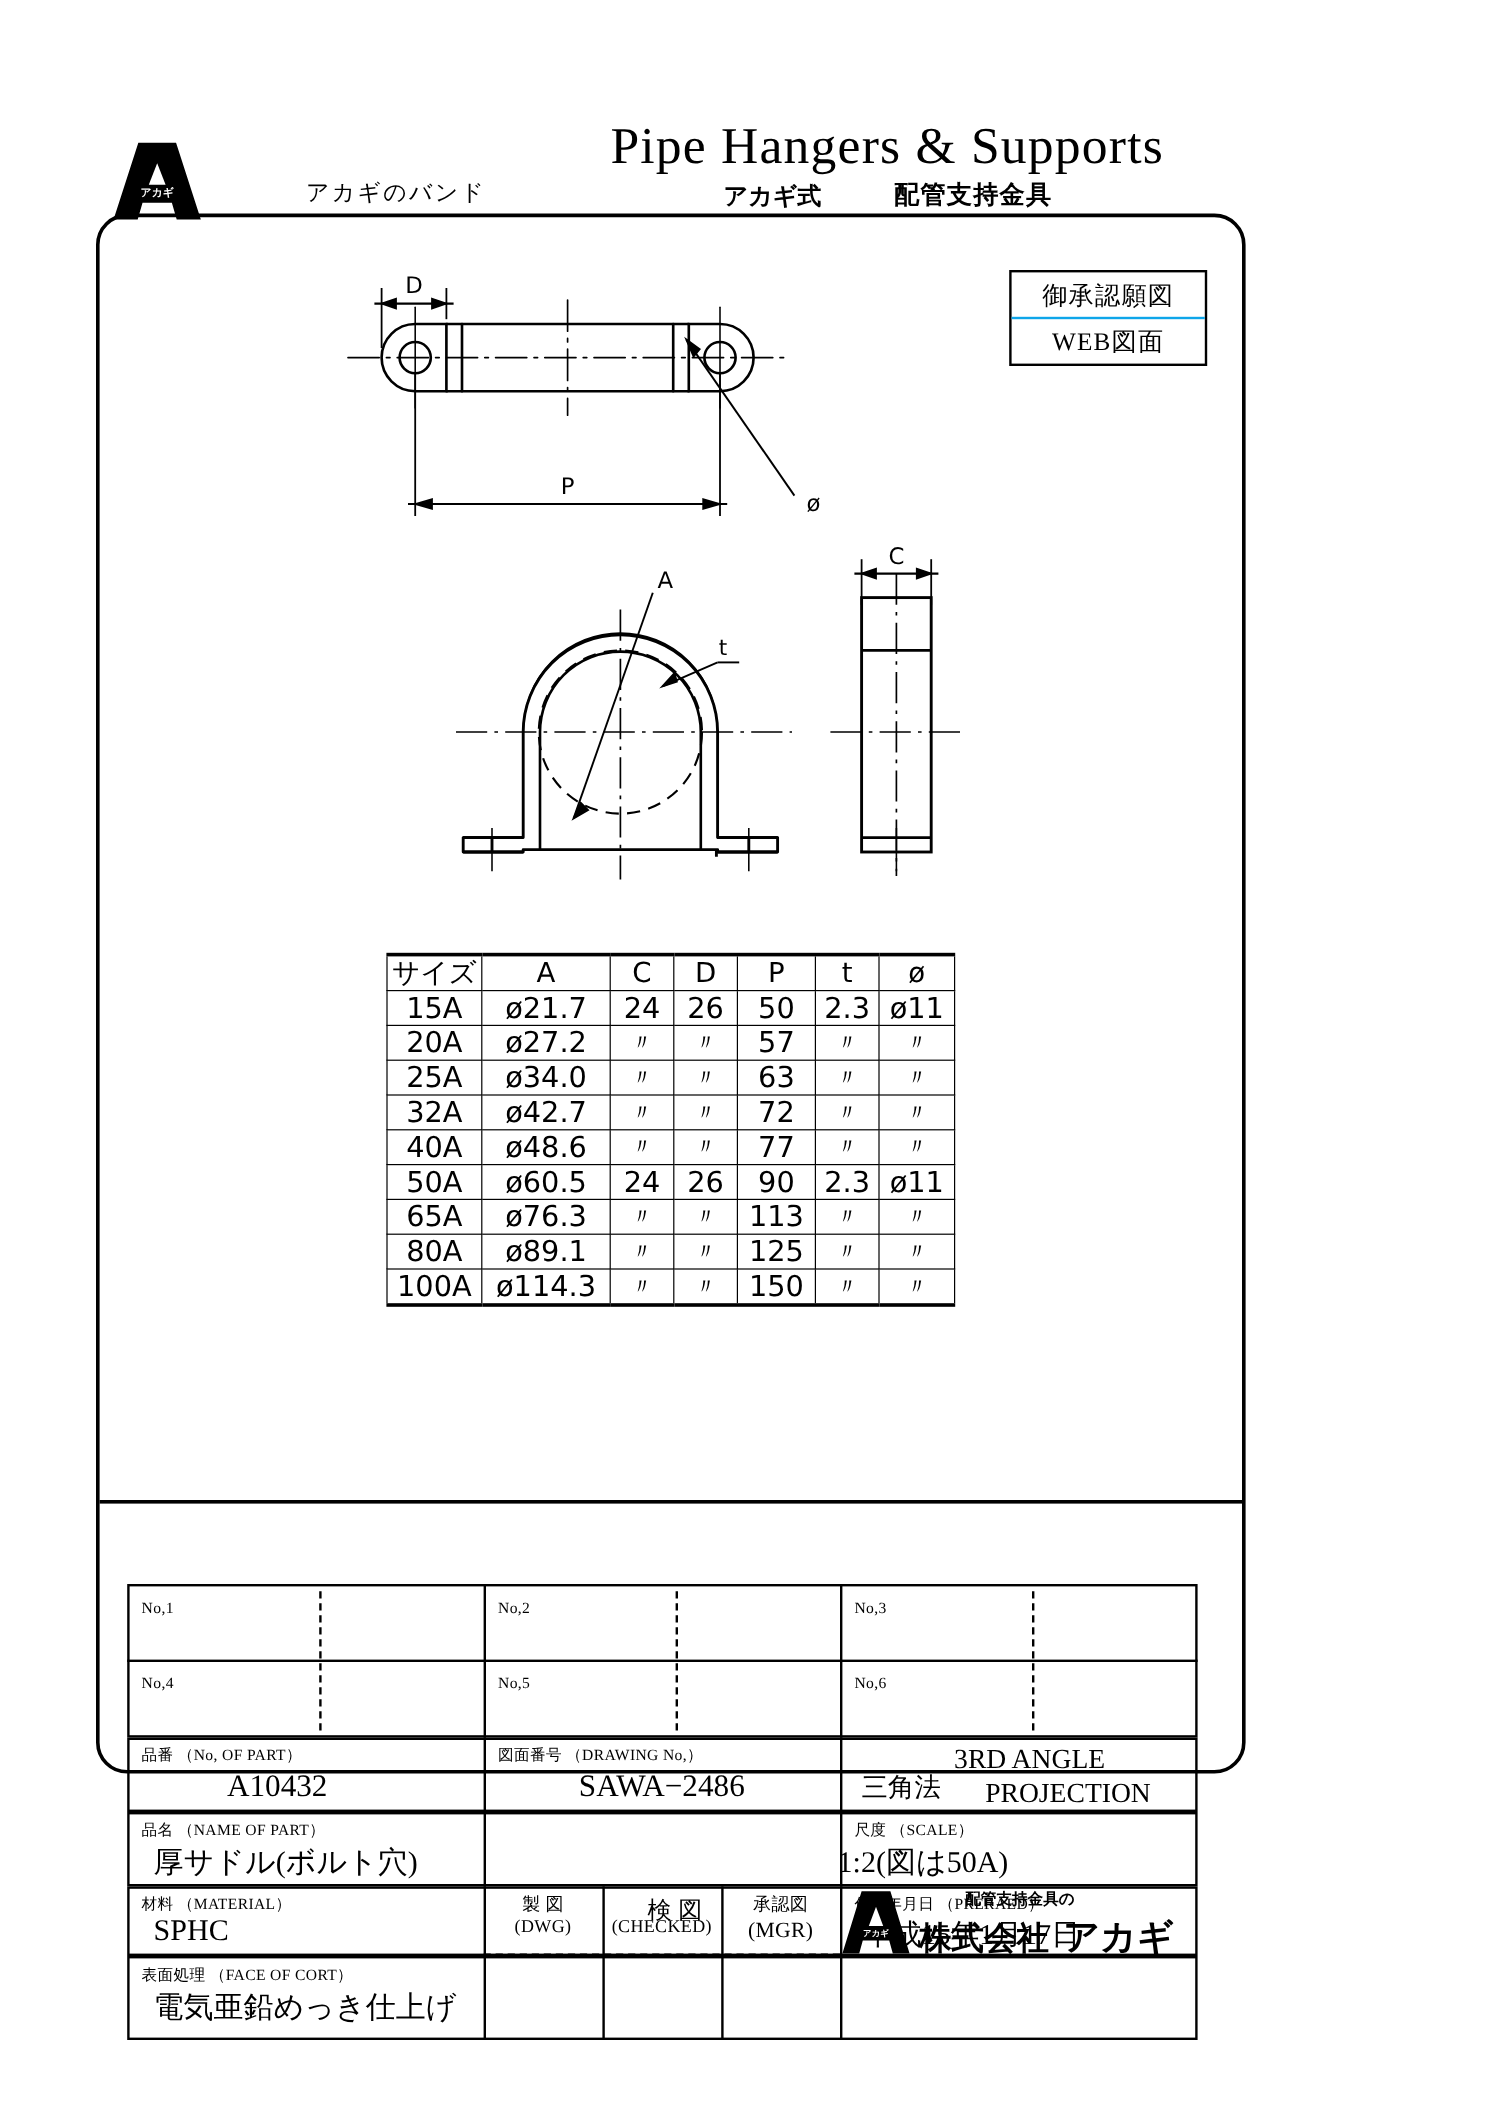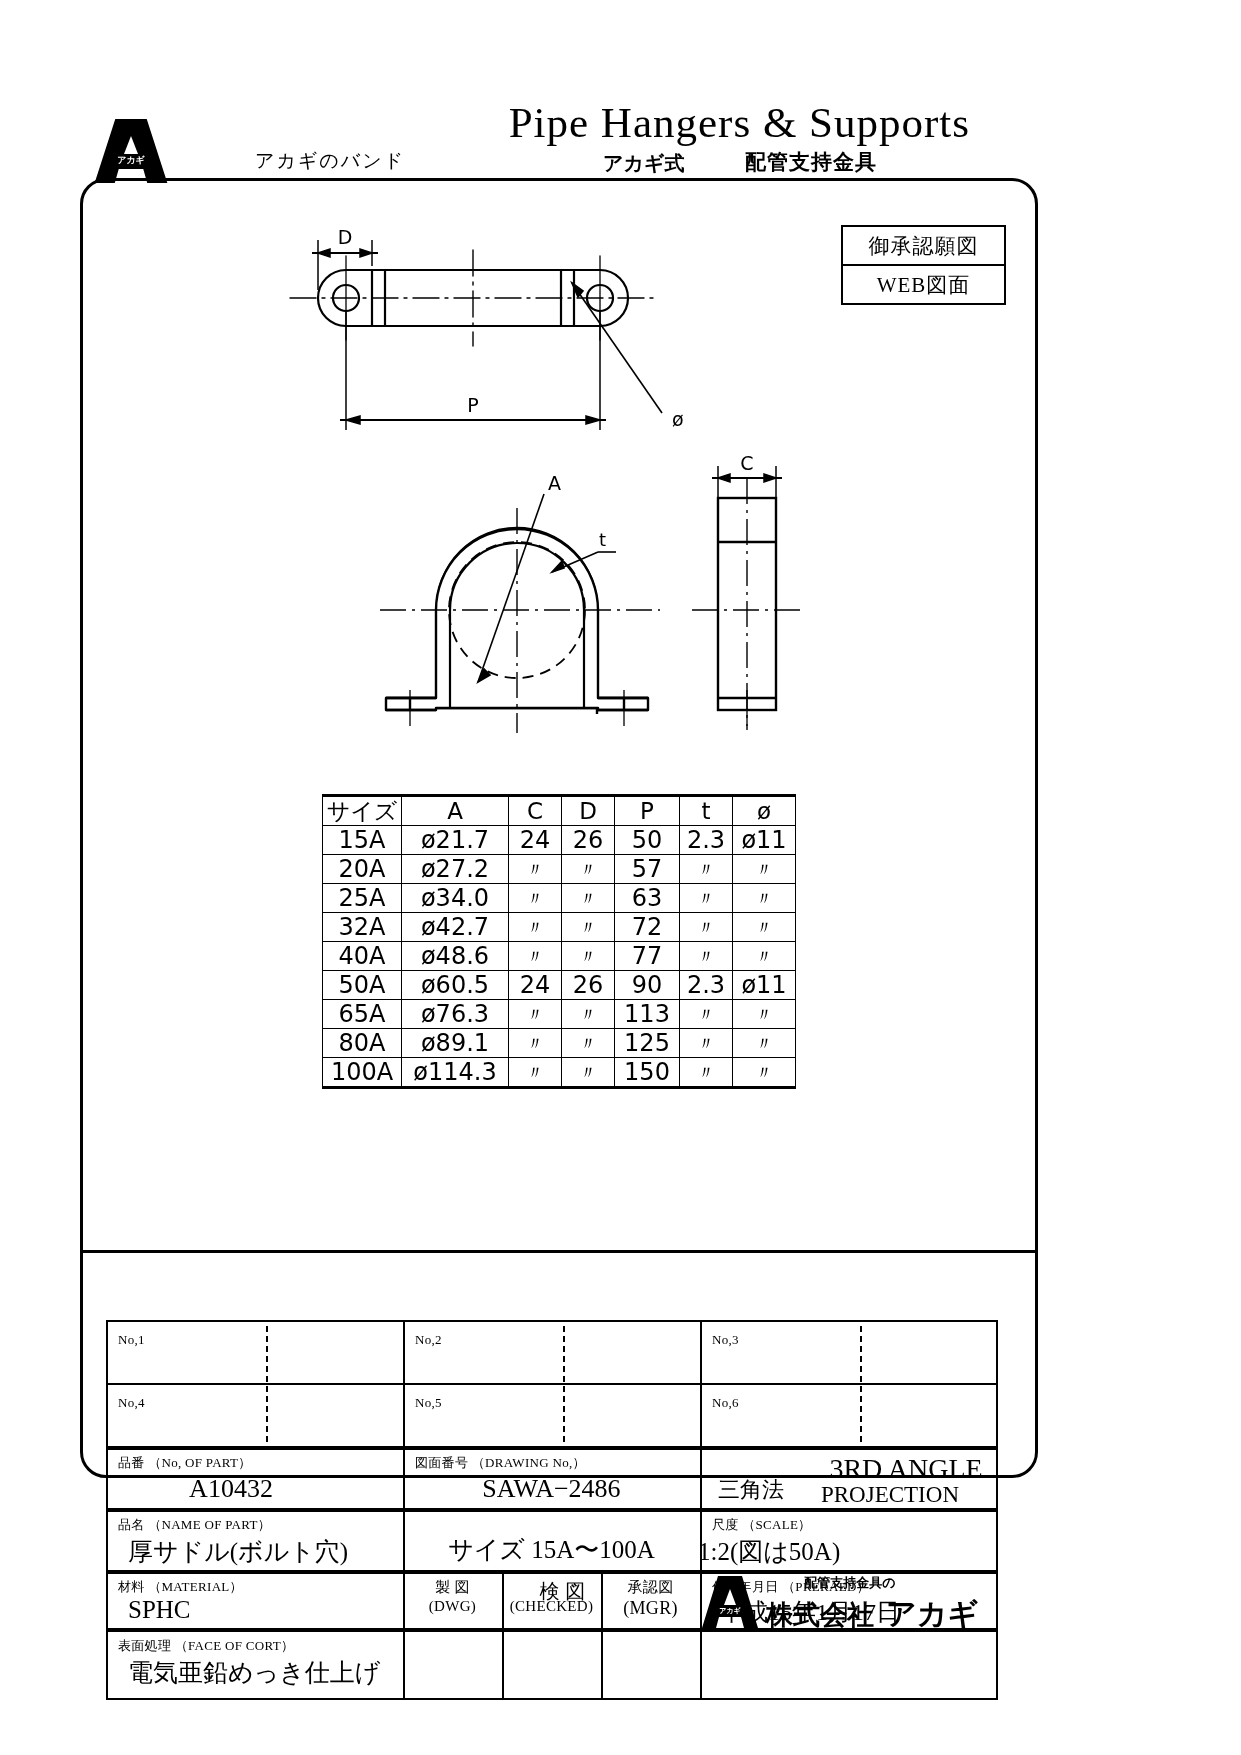--- a/index.html
+++ b/index.html
@@ -40,21 +40,21 @@
   #approval-stamp{
     position:absolute;left:841px;top:225px;width:165px;height:80px;
     border:2.5px solid #000;box-sizing:border-box;
     display:flex;flex-direction:column;text-align:right;
   }
   #approval-stamp .ln{
     flex:1;display:flex;align-items:center;justify-content:center;
     font-size:21px;letter-spacing:1px;
     font-family:"Liberation Serif","DejaVu Serif",serif;
   }
-  #approval-stamp .ln+.ln{border-top:2px solid #000000;}
+  #approval-stamp .ln+.ln{border-top:2px solid #0ea5e9;}
 
   
   #drawing-svg{position:absolute;left:80px;top:178px;}
 
   
   #spec-table{
     position:absolute;left:322px;top:794px;
     border-collapse:collapse;
     font-family:"DejaVu Sans",sans-serif;
     background:#fff;
@@ -359,30 +359,29 @@
 
     <div class="tb tb-solid" style="left:0;top:128px;width:892px;height:62px;"></div>
     <div class="tb" style="left:297px;top:128px;width:0;height:62px;border-left:2.4px solid #000;"></div>
     <div class="tb" style="left:594px;top:128px;width:0;height:62px;border-left:2.4px solid #000;"></div>
 
     <div class="lbl-small" style="left:12px;top:134px;">品番 （No, OF PART）</div>
     <div class="val-big cen" style="left:0;top:154px;width:250px;">A10432</div>
     <div class="lbl-small" style="left:309px;top:134px;">図面番号 （DRAWING No,）</div>
     <div class="val-big cen" style="left:297px;top:154px;width:297px;">SAWA−2486</div>
     <div class="val-mid" style="left:612px;top:155px;">三角法</div>
-    <div class="val-mid cen" style="left:692px;top:133px;width:216px;font-size:28px;">3RD  ANGLE</div>
+    <div class="val-mid cen" style="left:644px;top:133px;width:216px;font-size:23px;">3RD  ANGLE</div>
     <div class="val-mid cen" style="left:676px;top:162px;width:216px;font-size:23px;">PROJECTION</div>
 
     <div class="tb tb-solid" style="left:0;top:190px;width:892px;height:62px;"></div>
     <div class="tb" style="left:297px;top:190px;width:0;height:62px;border-left:2.4px solid #000;"></div>
     <div class="tb" style="left:594px;top:190px;width:0;height:62px;border-left:2.4px solid #000;"></div>
 
     <div class="lbl-small" style="left:12px;top:196px;">品名 （NAME OF PART）</div>
     <div class="val-big" style="left:22px;top:215px;font-size:25px;">厚サドル(ボルト穴)</div>
-    <div class="val-big cen" style="left:297px;top:213px;width:297px;font-size:25px;">サイズ  15A〜100A</div>
     <div class="lbl-small" style="left:606px;top:196px;">尺度 （SCALE）</div>
     <div class="val-big" style="left:592px;top:215px;font-size:25px;">1:2(図は50A)</div>
 
     <div class="tb tb-solid" style="left:0;top:252px;width:892px;height:58px;"></div>
     <div class="tb" style="left:297px;top:252px;width:0;height:58px;border-left:2.4px solid #000;"></div>
     <div class="tb" style="left:594px;top:252px;width:0;height:58px;border-left:2.4px solid #000;"></div>
     <div class="tb" style="left:396px;top:252px;width:0;height:58px;border-left:2.2px solid #000;"></div>
     <div class="tb" style="left:495px;top:252px;width:0;height:58px;border-left:2.2px solid #000;"></div>
 
     <div class="lbl-small" style="left:12px;top:258px;">材料 （MATERIAL）</div>

